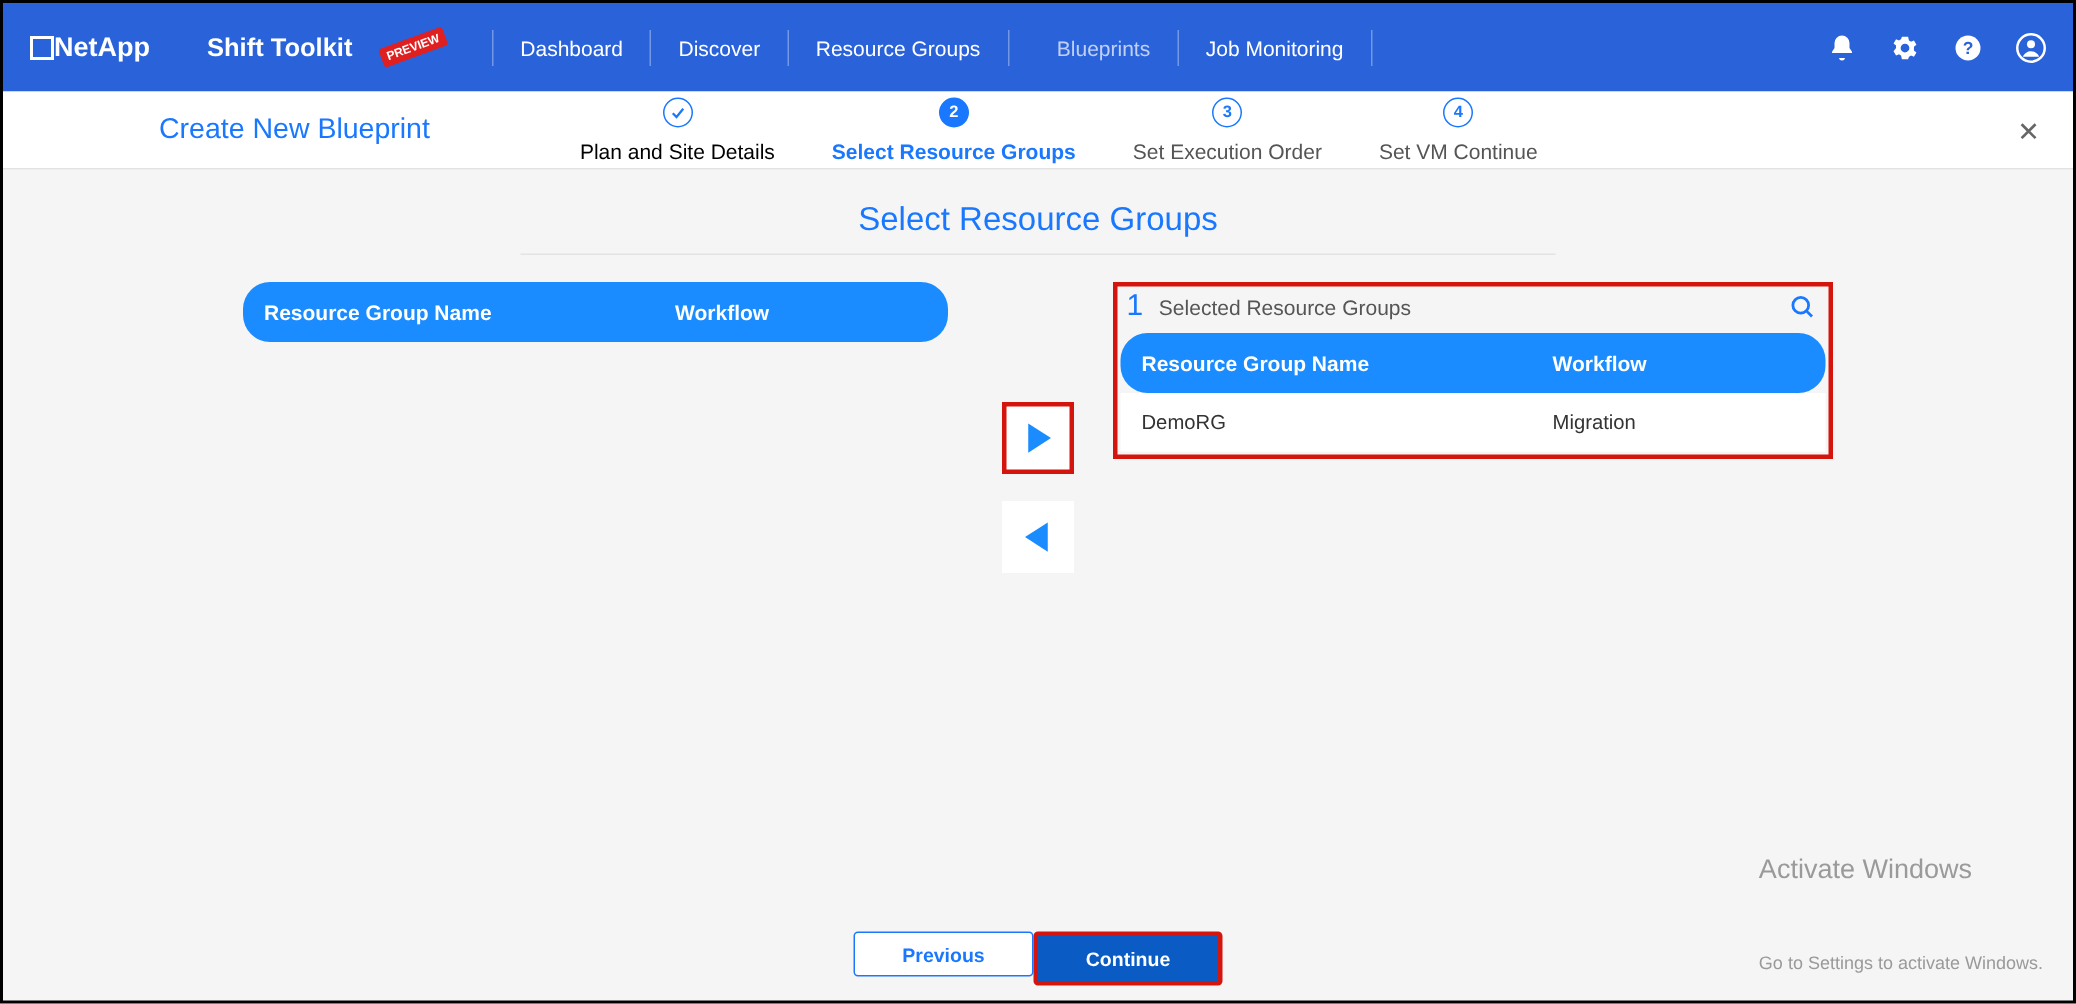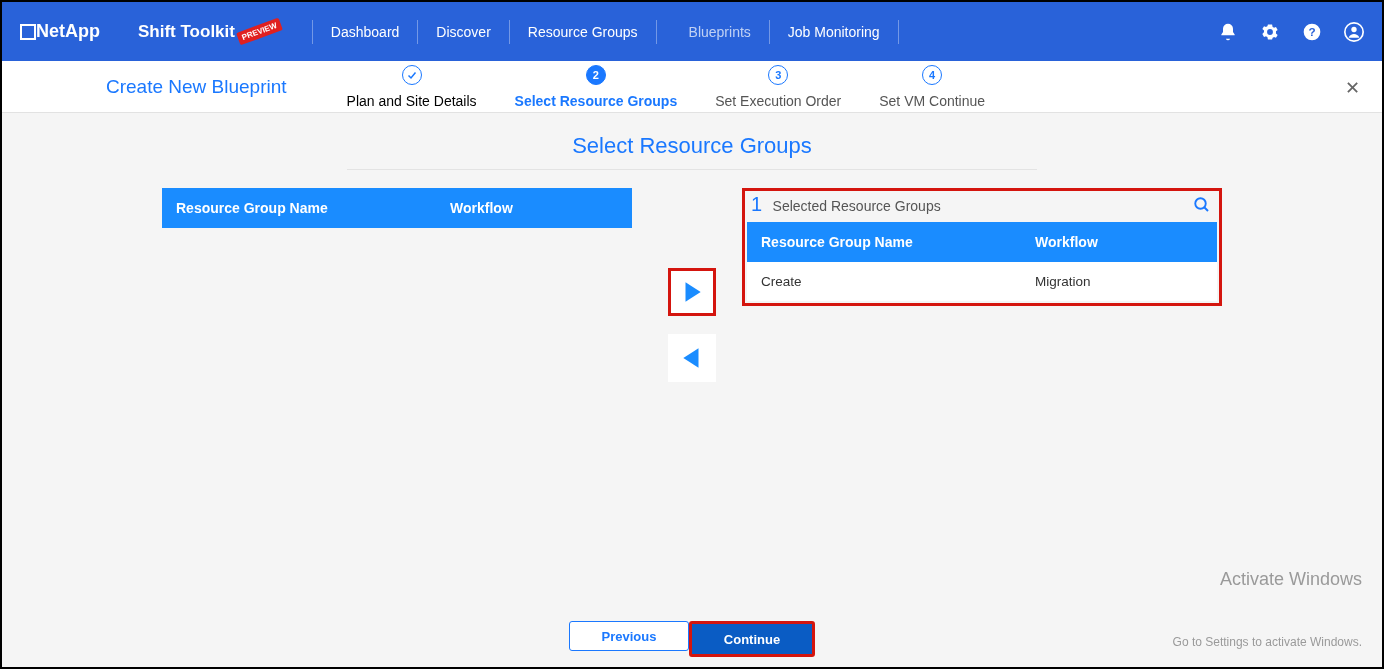--- a/index.html
+++ b/index.html
@@ -2,32 +2,32 @@
 <html><head>
 <meta charset="utf-8">
 <style>
   * { box-sizing: border-box; margin: 0; padding: 0; font-family: -apple-system, BlinkMacSystemFont, "Segoe UI", Arial, sans-serif; }
   body { width: 1384px; height: 669px; background: #f5f5f5; overflow: hidden; position: relative; border: 2px solid #000; }
 
   
   .topnav { height: 59px; background: #2962d9; display: flex; align-items: center; padding: 0 18px; color: #fff; }
   .logo-group { display: flex; align-items: center; gap: 0; font-weight: 700; font-size: 18px; }
   .logo-square { width: 16px; height: 16px; border: 2.5px solid #fff; display: inline-block; }
-  .product-name { margin-left: 38px; font-weight: 700; font-size: 17px; display:flex; align-items:center; gap:2px;}
+  .product-name { margin-left: 38px; font-weight: 700; font-size: 17px; display:flex; align-items:center; gap:18px;}
   .preview-tag { background:#e02020; color:#fff; font-size:8px; padding:2px 4px; transform: rotate(-20deg); border-radius:2px; font-weight:600;}
   .nav-items { display: flex; align-items: center; margin-left: 30px; }
   .nav-item { padding: 0 18px; font-size: 14px; color: #fff; border-left: 1px solid rgba(255,255,255,0.35); height: 24px; display:flex; align-items:center; cursor:pointer;}
   .nav-item.active { color: rgba(255,255,255,0.7); padding-left: 32px; }
   .nav-item.lastsep { border-right: 1px solid rgba(255,255,255,0.35); }
   .nav-spacer { flex: 1; }
   .nav-icons { display: flex; align-items: center; gap: 22px; }
   .nav-icon { width: 20px; height: 20px; fill: #fff; color:#fff; cursor:pointer; }
 
   
-  .subheader { height: 52px; background: #fff; border-bottom: 1px solid #e2e2e2; display: flex; align-items: center; padding: 0 24px; position:relative; }
+  .subheader { height: 52px; background: #fff; border-bottom: 1px solid #e2e2e2; display: flex; align-items: center; padding: 0 24px; position:relative;gap:40px; }
   .page-title { color: #1a78ff; font-size: 19px; font-weight: 500; margin-left: 80px; margin-right: 60px; }
   .steps { display: flex; align-items: center; gap: 38px; }
   .step { display: flex; align-items: center; gap: 8px; font-size: 14px; flex-direction: column; }
   .step-circle { width: 20px; height: 20px; border-radius: 50%; border: 1.5px solid #1a78ff; color: #1a78ff; display:flex; align-items:center; justify-content:center; font-size:11px; font-weight:600;}
   .step.done .step-circle { border-color:#1a78ff; }
   .step.done svg { stroke:#1a78ff; }
   .step.active .step-circle { background:#1a78ff; color:#fff; border-color:#1a78ff; }
   .step.active { color:#1a78ff; font-weight:600; }
   .step.pending { color:#555; }
   .close-x { position:absolute; right:22px; top:16px; font-size:18px; color:#666; cursor:pointer; }
@@ -37,41 +37,41 @@
   .main-title { text-align:center; color:#1a78ff; font-size:22px; font-weight:500; margin-bottom:10px;}
   .divider { width: 690px; height:1px; background:#e3e3e3; margin: 0 auto 18px auto;}
 
   .dual-panel { display:flex; justify-content:center; gap: 110px; position:relative; padding: 0 150px;}
 
   .panel { width: 470px; }
   .panel-head { display:flex; align-items:center; justify-content:space-between; padding: 0 6px 6px 4px;}
   .panel-head .count { color:#1a78ff; font-size:20px; font-weight:400; margin-right:6px;}
   .panel-head .label { color:#555; font-size:14px; }
   .panel-head .search-ico { color:#1a78ff; cursor:pointer;}
-  .tbl-header { background:#1a8cff; color:#fff; display:flex; padding: 12px 14px; font-size:14px; font-weight:700;}
+  .tbl-header { background:#1a8cff; color:#fff; display:flex; padding: 12px 14px; font-size:14px; font-weight:700;border-radius:18px;}
   .col-name { flex: 0 0 62%; }
   .col-wf { flex: 1; }
   .tbl-row { display:flex; padding: 12px 14px; font-size:13.5px; color:#333; background:#fff;}
 
   .right-panel-wrap { border: 3px solid #d4150e; padding: 2px; }
 
   .arrows { position:absolute; left: 50%; transform:translateX(-50%); top: 80px; display:flex; flex-direction:column; gap: 18px; align-items:center;}
   .arrow-btn { width:48px; height:48px; display:flex; align-items:center; justify-content:center; cursor:pointer; background:#fff;}
   .arrow-btn.hl { border:3px solid #d4150e; }
   .arrow-btn svg { fill:#1a8cff; }
 
   
   .footer { position:absolute; bottom:4px; left:0; right:0; display:flex; justify-content:center; padding-bottom:6px;}
   .btn { width:120px; height:30px; border-radius:3px; font-size:13px; font-weight:600; display:flex; align-items:center; justify-content:center; cursor:pointer;}
   .btn-prev { border:1.5px solid #1a78ff; color:#1a78ff; background:#fff;}
   .btn-cont { background:#0a5cc4; color:#fff; border:3px solid #d4150e; box-sizing:content-box; width:114px; height:24px; padding:3px;}
   .btn-cont-inner { background:#0a5cc4; width:100%; height:100%; display:flex; align-items:center; justify-content:center;}
 
   
-  .watermark { position:absolute; right:20px; bottom:18px; text-align:right; color:#9a9a9a; }
+  .watermark { position:absolute; right:20px; bottom:18px; text-align:left; color:#9a9a9a; }
   .watermark .wm1 { font-size:18px; }
   .watermark .wm2 { font-size:12px;margin-top:45px; }
 </style>
 </head>
 <body>
 
 <div class="topnav">
   <div class="logo-group">
     <span class="logo-square"></span>
     <span>NetApp</span>
@@ -170,21 +170,21 @@
           <svg class="search-ico" width="18" height="18" viewBox="0 0 24 24" fill="none" stroke="#1a78ff" stroke-width="2.5">
               <circle cx="10" cy="10" r="7"></circle>
               <line x1="20" y1="20" x2="15" y2="15"></line>
             </svg>
         </div>
         <div class="tbl-header">
           <div class="col-name">Resource Group Name</div>
           <div class="col-wf">Workflow</div>
         </div>
         <div class="tbl-row">
-          <div class="col-name">Create</div>
+          <div class="col-name">DemoRG</div>
           <div class="col-wf">Migration</div>
         </div>
       </div>
     </div>
 
   </div>
 </div>
 
 <div class="footer">
   <div class="btn btn-prev">Previous</div>

